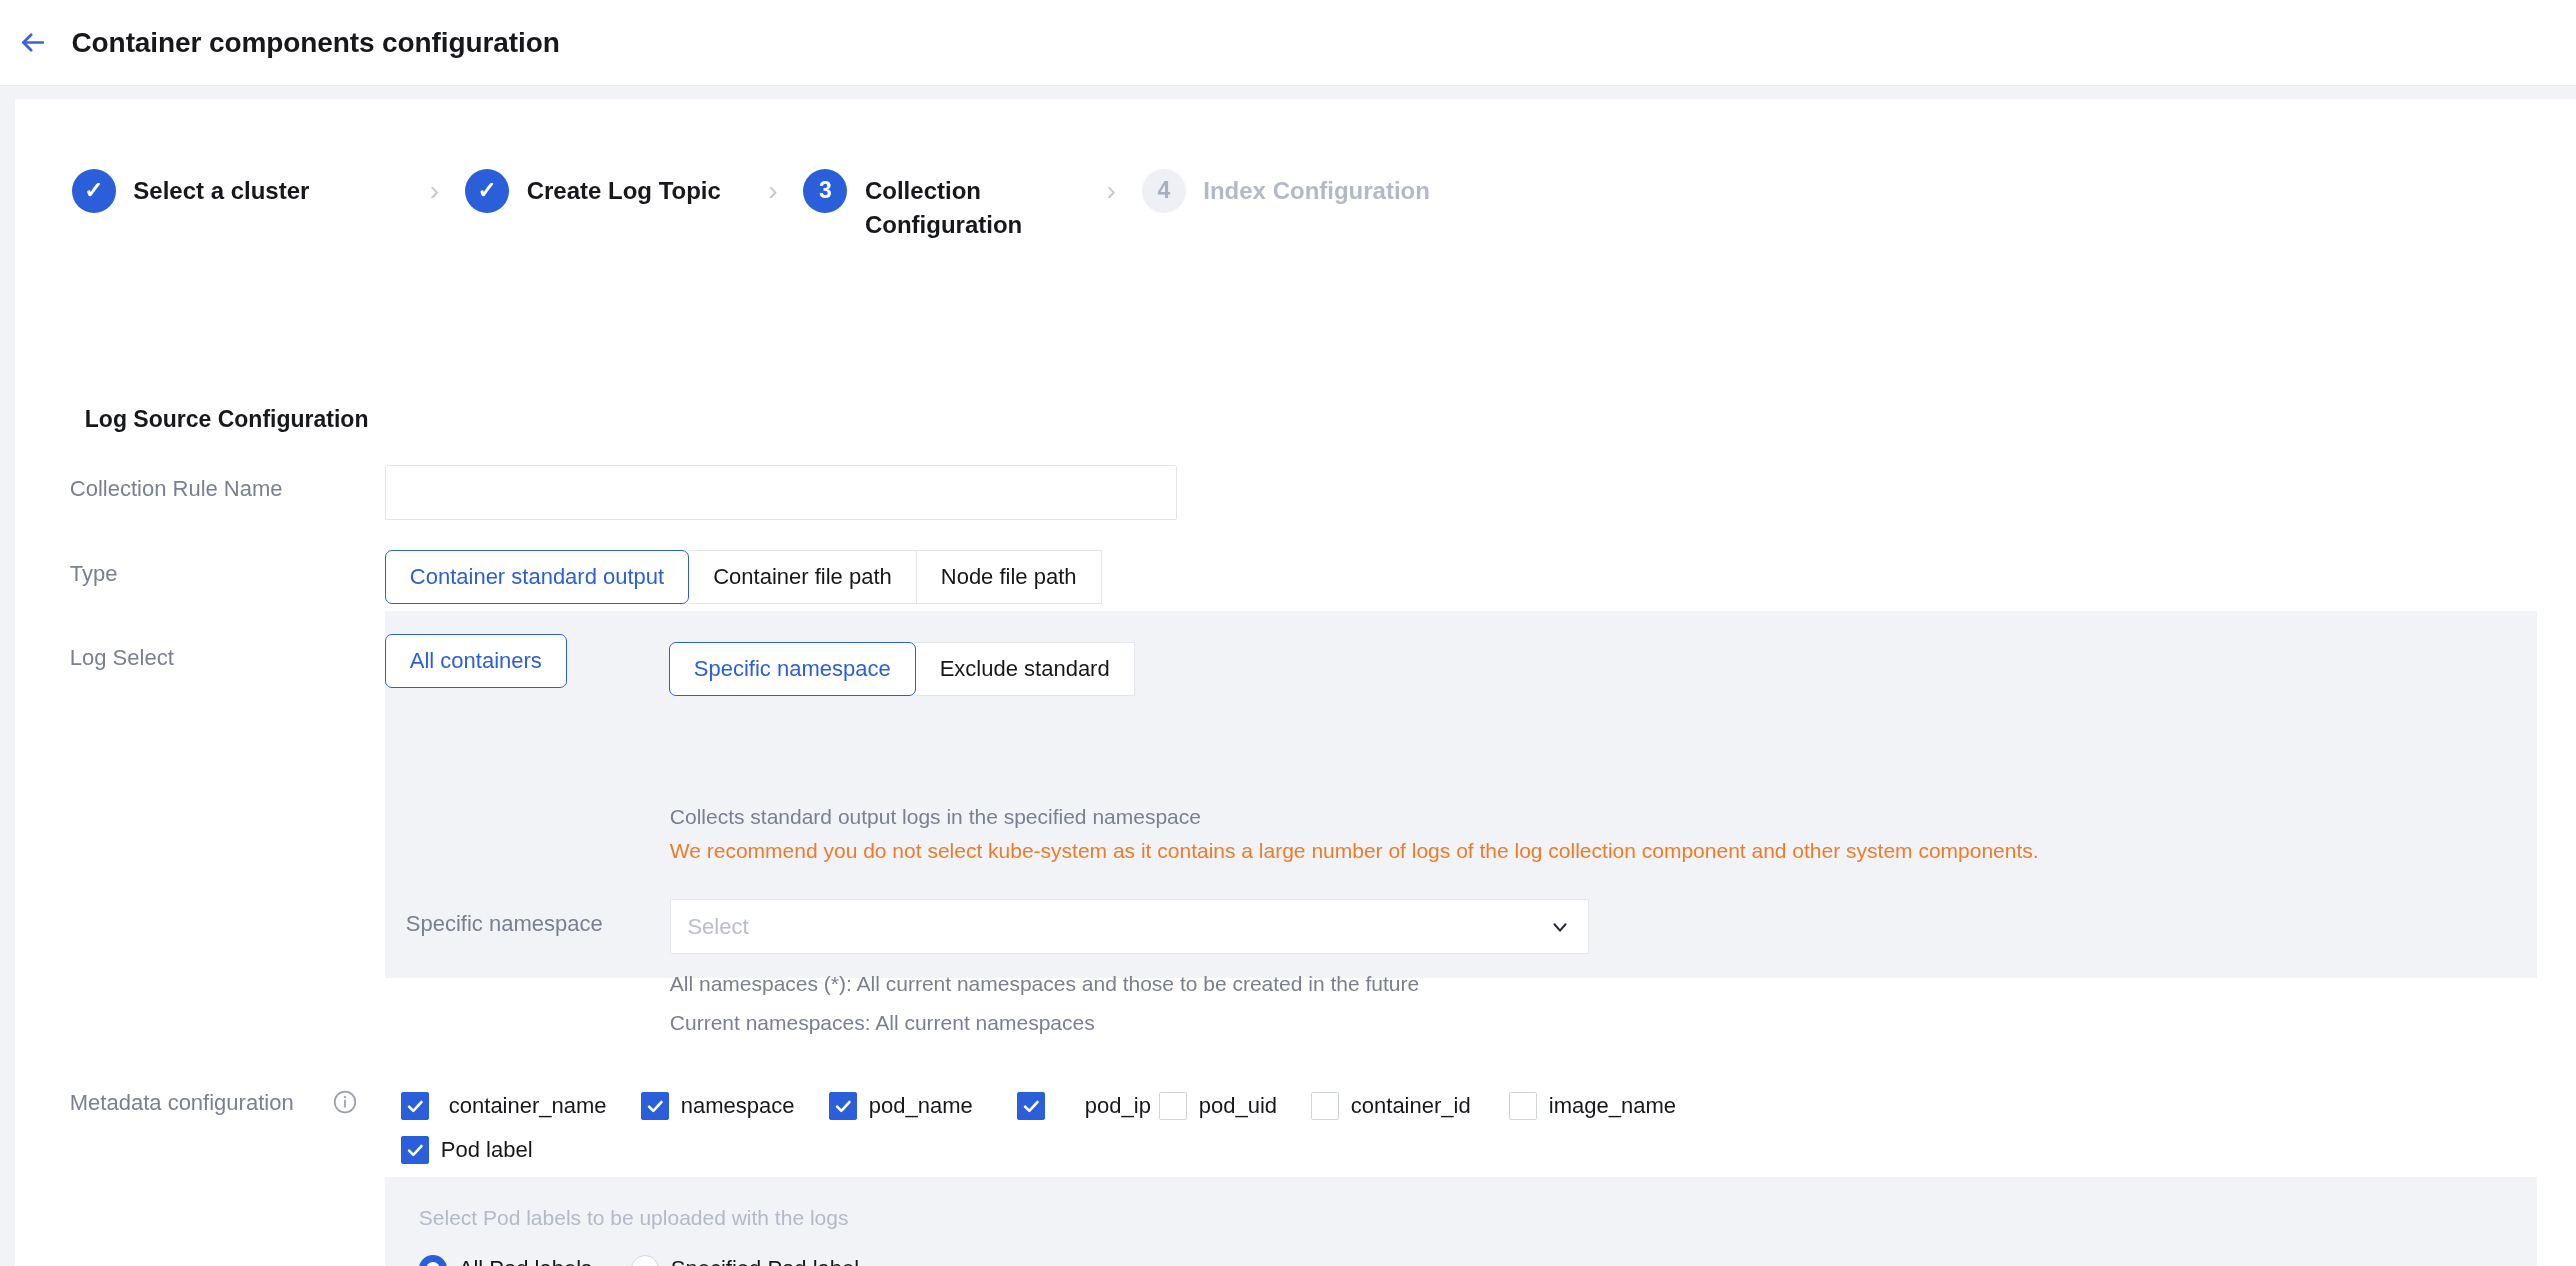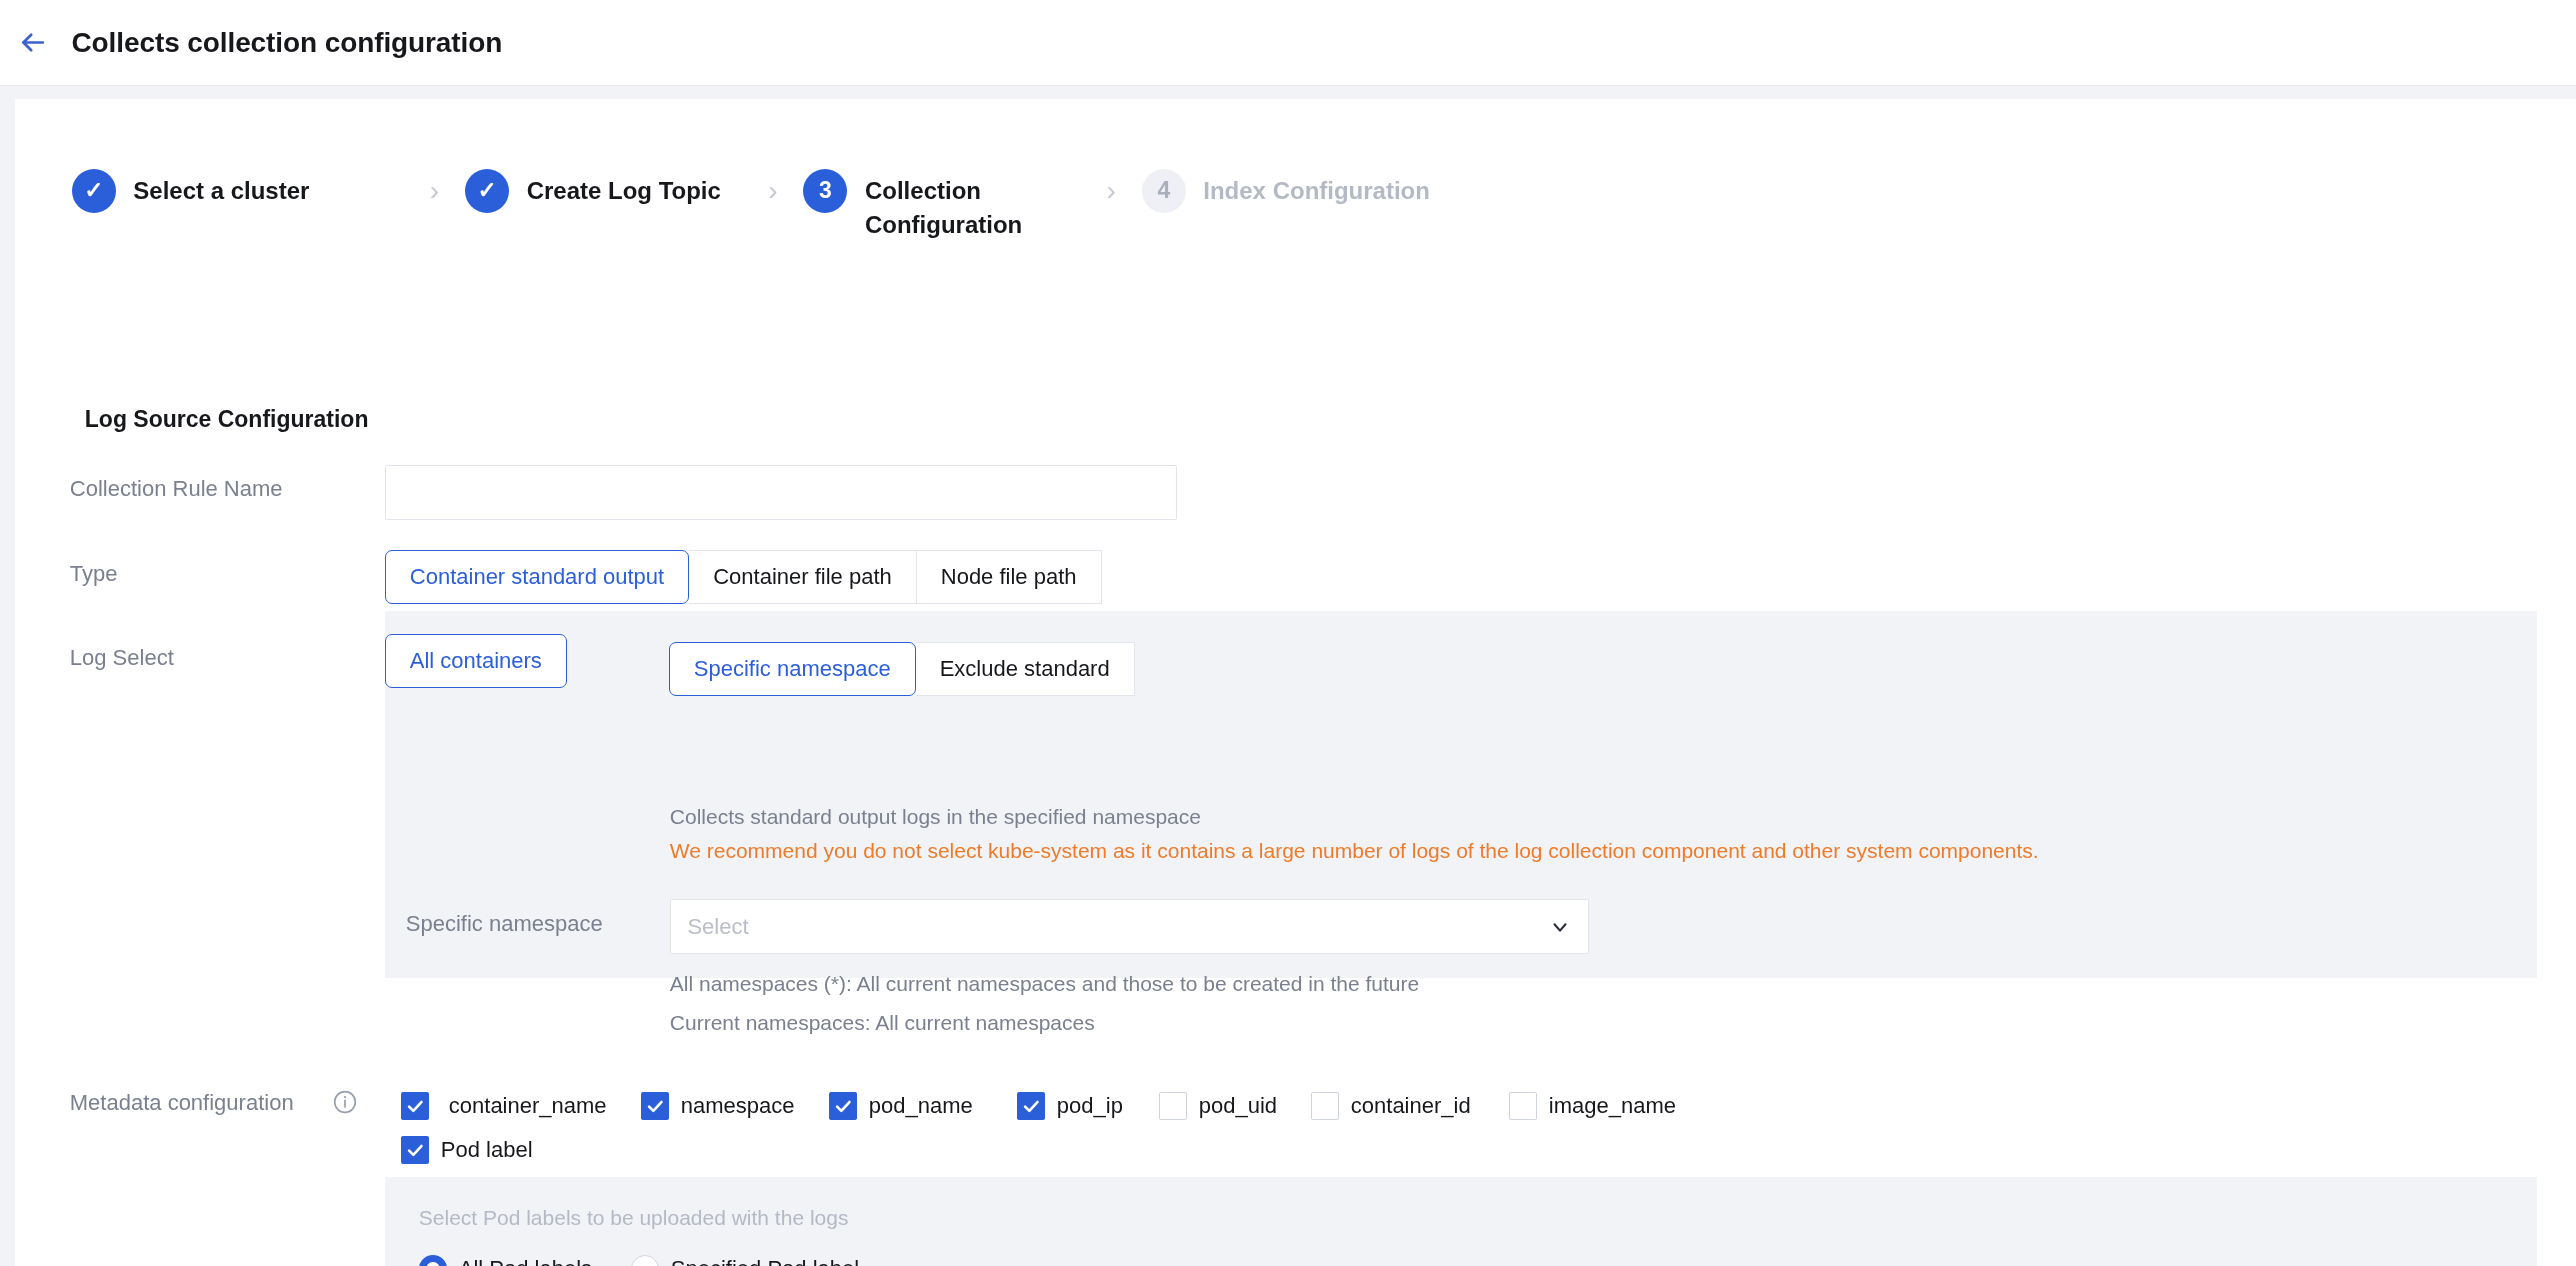--- a/index.html
+++ b/index.html
@@ -232,21 +232,21 @@
 
 <div class="topbar">
   <div class="back-btn">
     <span>
       <svg width="31" height="31" viewBox="0 0 24 24" fill="none" stroke="#3b62d0" stroke-width="2.1" stroke-linecap="round" stroke-linejoin="round">
         <line x1="20" y1="12" x2="5" y2="12"></line>
         <polyline points="11,18 5,12 11,6"></polyline>
       </svg>
     </span>
   </div>
-  <div class="page-title">Collects collection configuration</div>
+  <div class="page-title">Container components configuration</div>
 </div>
 
 <div class="page-bg"></div>
 
 <div class="card">
 
   <div class="stepper">
 
     <div class="step step-w1">
       <div class="step-bubble done">
@@ -374,21 +374,21 @@
 
   <div class="cb-item" style="left:814px; top:993px;">
     <span class="cb-box checked">
       <svg width="18.5" height="18.5" viewBox="0 0 24 24" fill="none" stroke="#ffffff" stroke-width="3.4" stroke-linecap="round" stroke-linejoin="round">
           <polyline points="4,12.5 9.5,18 20,6.5"></polyline>
         </svg>
     </span>
     <span class="cb-label">pod_name</span>
   </div>
 
-  <div class="cb-item" style="left:1002px; top:993px;">
+  <div class="cb-item" style="left:1002px; top:993px;gap:28px;">
     <span class="cb-box checked">
       <svg width="18.5" height="18.5" viewBox="0 0 24 24" fill="none" stroke="#ffffff" stroke-width="3.4" stroke-linecap="round" stroke-linejoin="round">
           <polyline points="4,12.5 9.5,18 20,6.5"></polyline>
         </svg>
     </span>
     <span class="cb-label">pod_ip</span>
   </div>
 
   <div class="cb-item" style="left:1144px; top:993px;">
     <span class="cb-box"></span>

